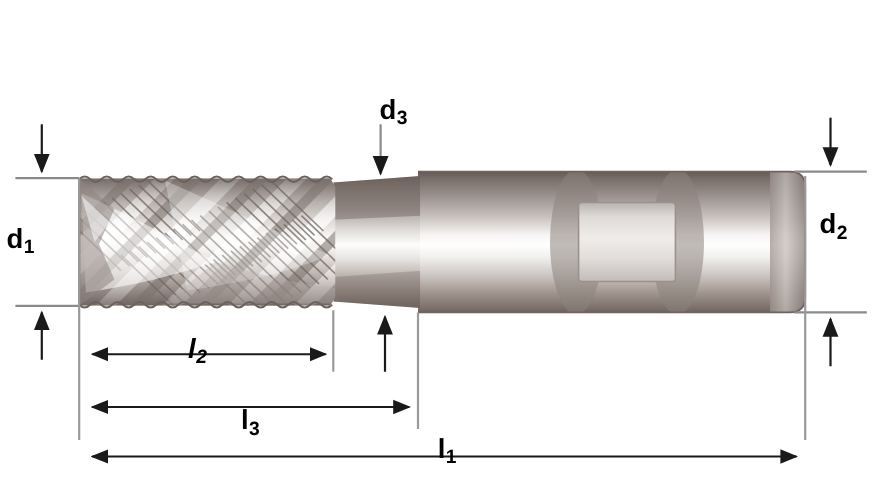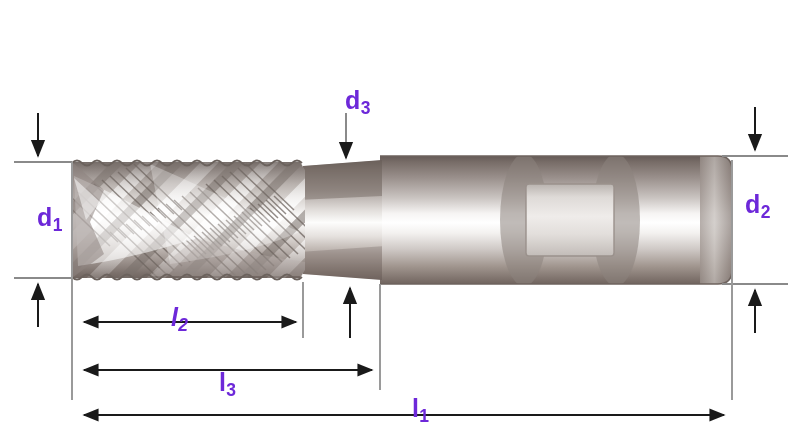--- a/index.html
+++ b/index.html
@@ -23,39 +23,39 @@
     left: 0;
     top: 0;
     width: 800px;
     height: 443px;
   }
   .dim-label {
     position: absolute;
     font-family: "Liberation Sans", sans-serif;
     font-weight: bold;
     font-size: 25px;
-    color: #6d28d9;
+    color: #000000;
     line-height: 1;
     white-space: nowrap;
     user-select: none;
   }
   .dim-label sub {
     font-size: 0.70em;
     font-weight: bold;
     vertical-align: baseline;
     position: relative;
     top: 0.26em;
     left: 0.02em;
   }
-  .lbl-d1 { left: 37px;  top: 205px; }
+  .lbl-d1 { left: 6px;  top: 205px; }
   .lbl-d2 { left: 745px; top: 192px; }
   .lbl-d3 { left: 345px; top: 88px;  }
   .lbl-l2 { left: 171px; top: 305px; font-style: italic; }
   .lbl-l3 { left: 219px; top: 370px; }
-  .lbl-l1 { left: 412px; top: 396px; }
+  .lbl-l1 { left: 398px; top: 396px; }
 </style>
 </head>
 <body>
 
 <div id="stage">
 
   <svg id="drawing" viewBox="0 0 800 443">
     <defs>
 
       <linearGradient id="gShank" x1="0" y1="0" x2="0" y2="1">

